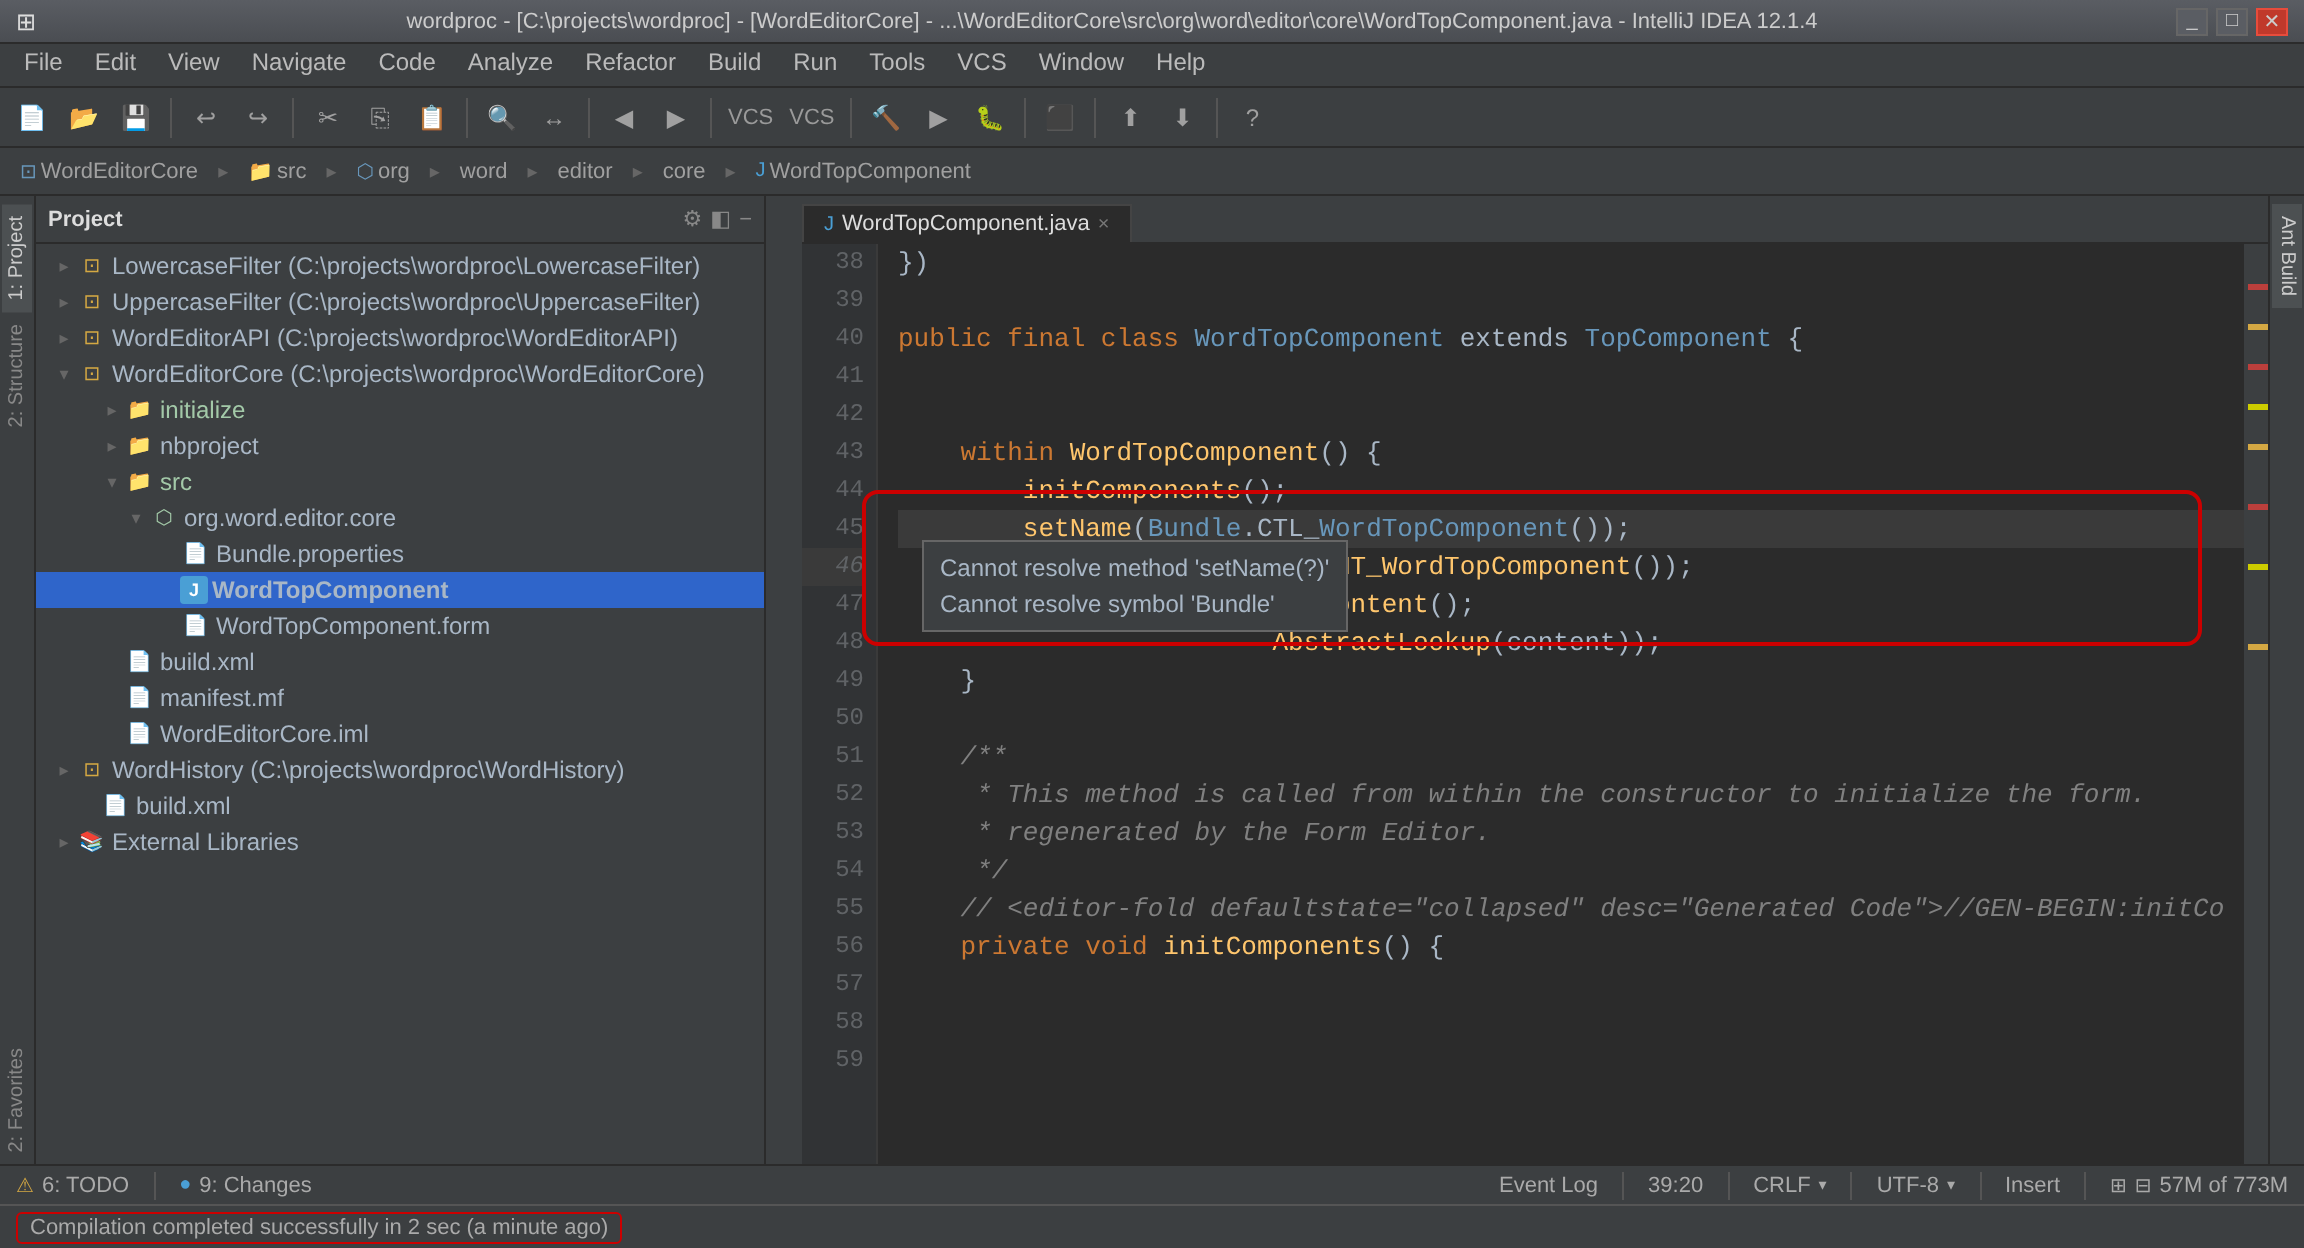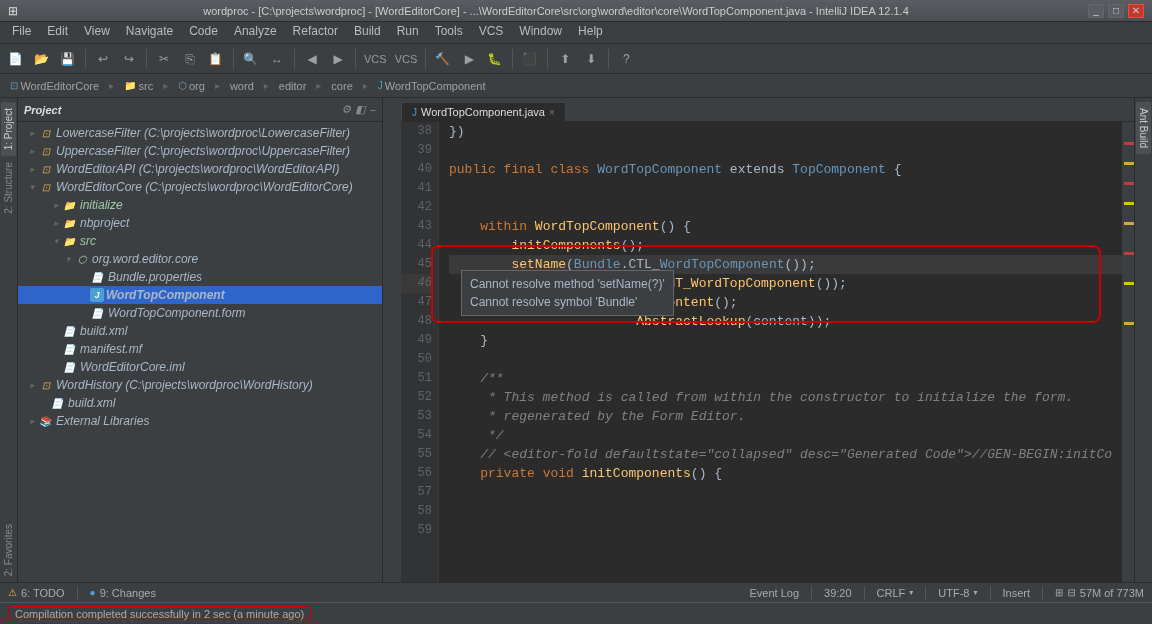--- a/index.html
+++ b/index.html
@@ -123,21 +123,20 @@
     .bc-arrow { color: #666; font-size: 10px; }
 
     
     #sidebar {
       width: 365px;
       background: #3c3f41;
       border-right: 1px solid #2b2b2b;
       display: flex;
       flex-direction: column;
       position: relative;
-      font-style: italic;
     }
     #project-tree {
       flex: 1;
       overflow-y: auto;
       overflow-x: hidden;
       padding: 2px 0;
     }
     .tree-item {
       display: flex;
       align-items: center;

